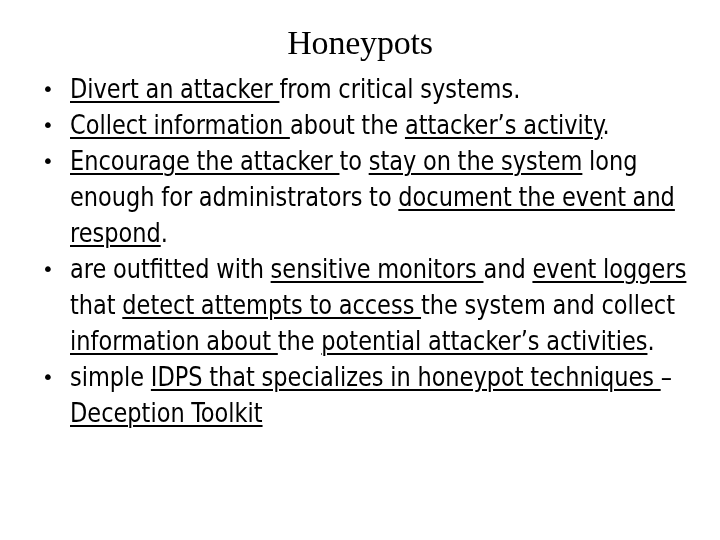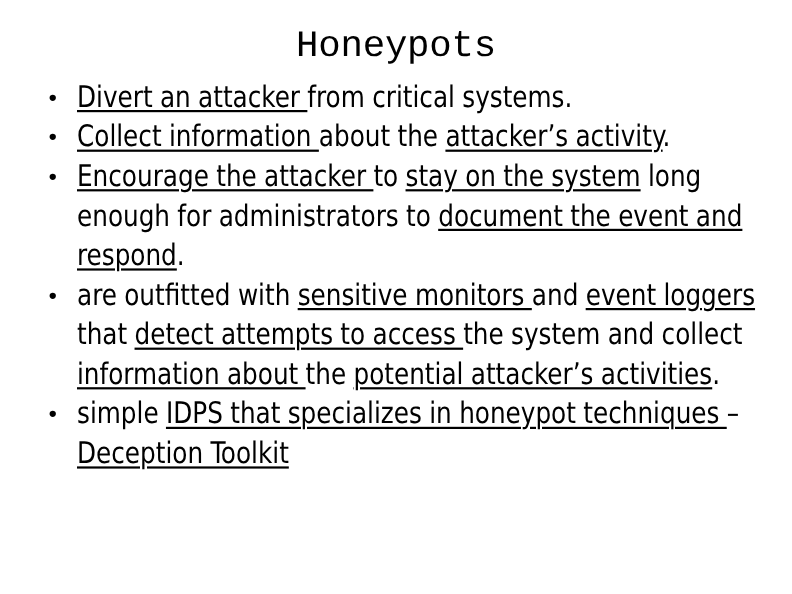--- a/index.html
+++ b/index.html
@@ -18,21 +18,21 @@
     -webkit-font-smoothing: none;
   }
 
   
   #slide-title {
     position: absolute;
     left: 0;
     top: 23px;
     width: 720px;
     text-align: center;
-    font-family: Liberation Mono, monospace;
+    font-family: Liberation Serif, serif;
     font-size: 34px;
     line-height: 40px;
     font-weight: 400;
     letter-spacing: -0.2px;
     white-space: pre;
   }
 
   
   #body {
     position: absolute;

